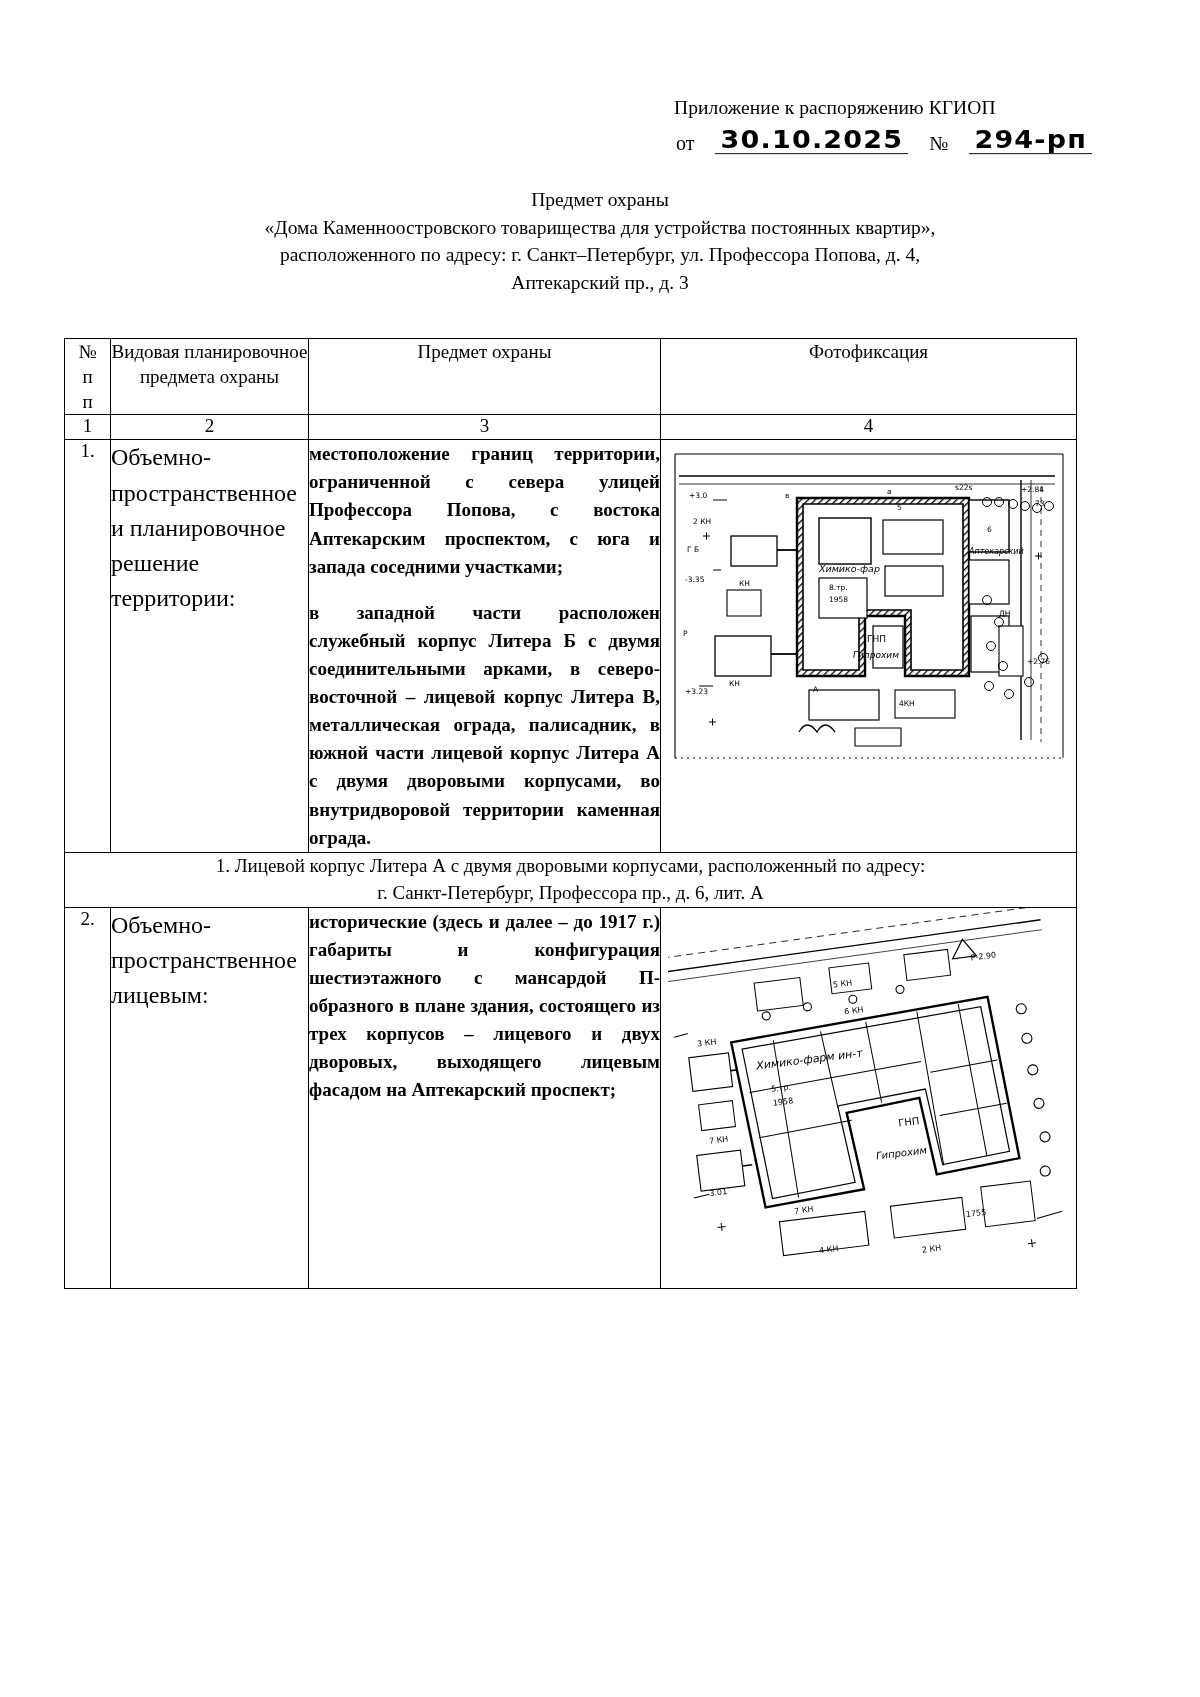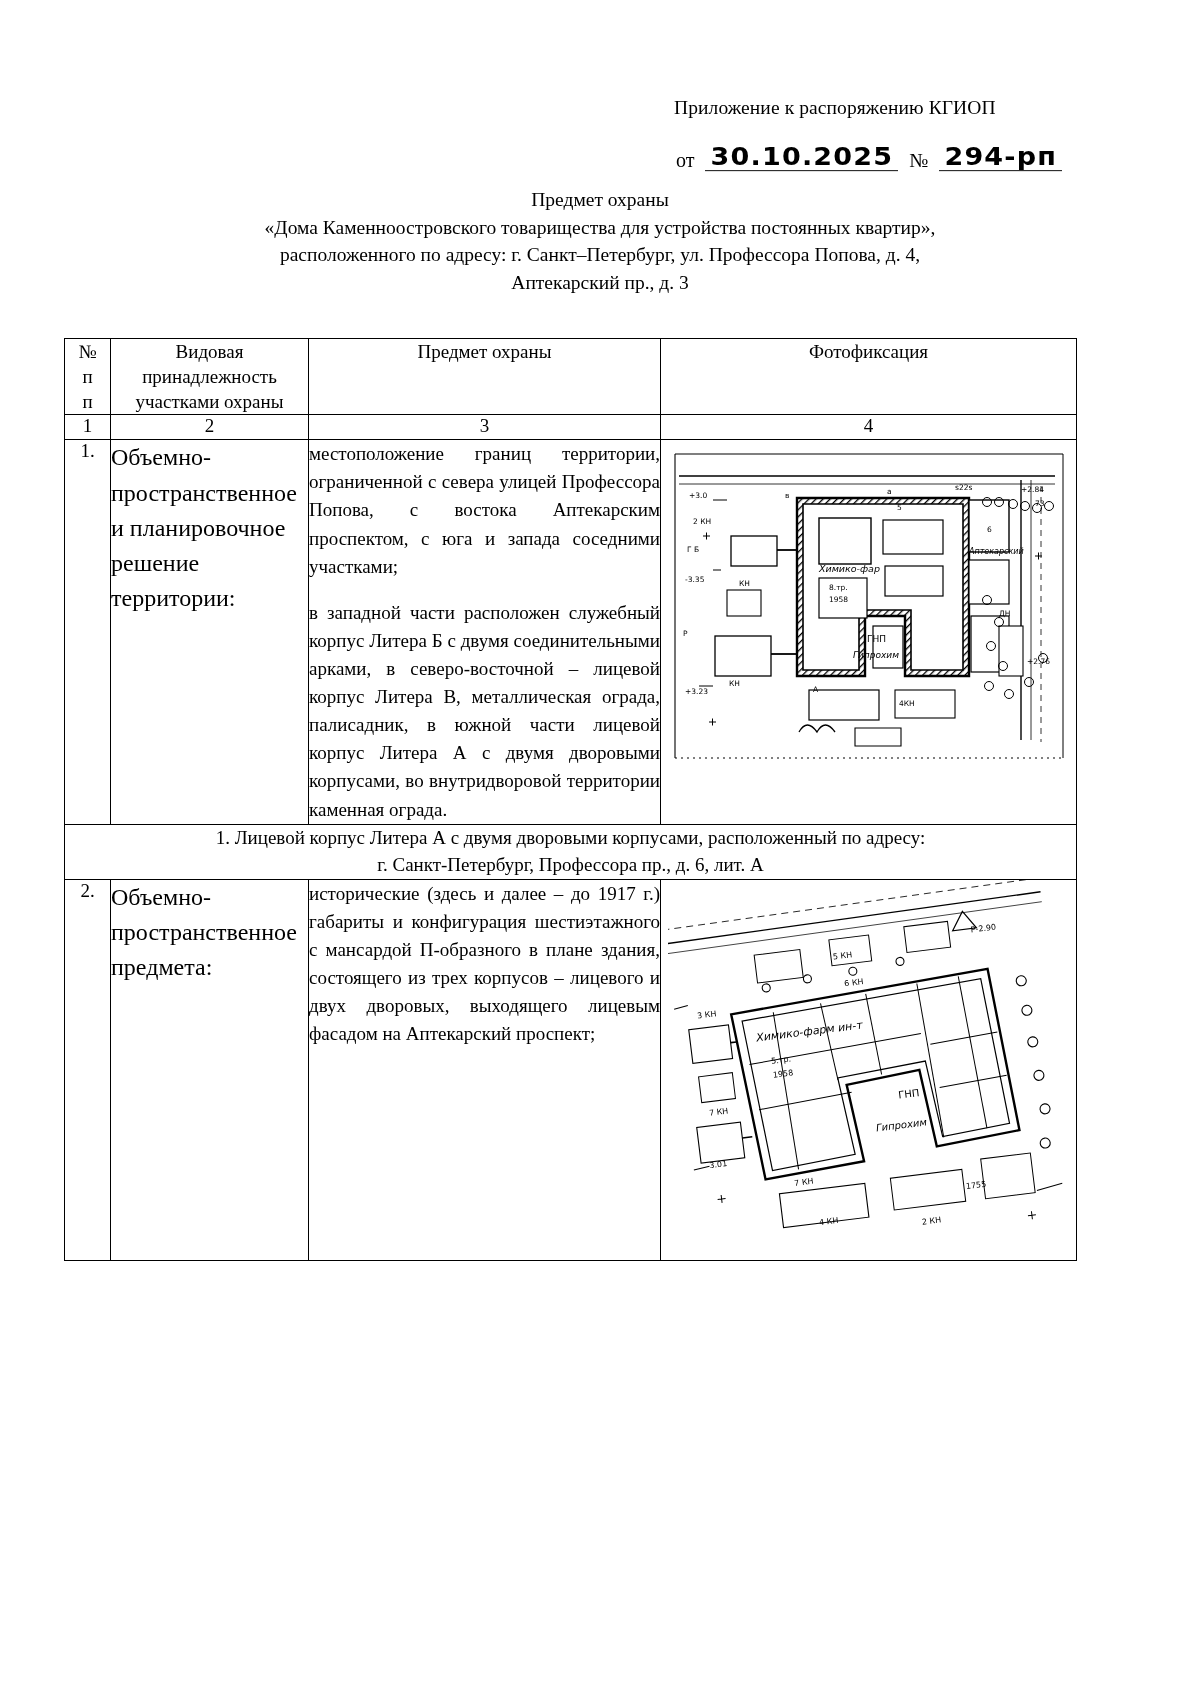--- a/index.html
+++ b/index.html
@@ -32,24 +32,24 @@
     width: 420px;
   }
   .doc-header .appendix-line {
     font-size: 19.5px;
     line-height: 1.25;
     white-space: nowrap;
     letter-spacing: 0.1px;
   }
   .doc-header .date-line {
     font-size: 19.5px;
-    margin-top: 23px;
+    margin-top: 6px;
     display: flex;
     align-items: flex-end;
-    gap: 9px;
+    gap: 19px;
     white-space: nowrap;
   }
   .handwritten {
     font-family: "DejaVu Sans", sans-serif;
     font-size: 27px;
     font-weight: 700;
     letter-spacing: 1.2px;
     border-bottom: 1.6px solid #000;
     padding: 0 5px 1px 5px;
     line-height: 1;
@@ -115,20 +115,21 @@
     line-height: 1.47;
     padding: 10px 8px 8px 8px;
   }
   .cell-subject {
     text-align: justify;
     text-align-last: left;
     font-size: 19px;
     line-height: 1.48;
     padding: 10px 10px 8px 10px;
     hyphens: none;
+    font-weight: bold;
   }
   .cell-subject p { margin: 0 0 18px 0; }
   .cell-subject p:last-child { margin-bottom: 0; }
   .cell-photo {
     padding: 6px 4px 6px 4px;
     text-align: center;
   }
   .merged-row td {
     text-align: center;
     font-size: 19px;
@@ -178,21 +179,21 @@
         <col class="c4">
     </colgroup>
     <tbody>
 
       <tr>
         <td class="th-cell">
           <div>№</div>
           <div>п</div>
           <div>п</div>
         </td>
-        <td class="th-cell">Видовая принадлежность участками охраны</td>
+        <td class="th-cell">Видовая планировочное предмета охраны</td>
         <td class="th-cell">Предмет охраны</td>
         <td class="th-cell">Фотофиксация</td>
       </tr>
 
       <tr class="numrow">
         <td>1</td>
         <td>2</td>
         <td>3</td>
         <td>4</td>
       </tr>
@@ -315,21 +316,21 @@
 
       <tr class="merged-row">
         <td colspan="4">
           <div>1. Лицевой корпус Литера А с двумя дворовыми корпусами, расположенный по адресу:</div>
           <div>г. Санкт-Петербург, Профессора пр., д. 6, лит. А</div>
         </td>
       </tr>
 
       <tr>
         <td class="cell-num">2.</td>
-        <td class="cell-kind">Объемно-пространственное предмета:</td>
+        <td class="cell-kind">Объемно-пространственное лицевым:</td>
         <td class="cell-subject">
           <p>исторические (здесь и далее – до 1917 г.) габариты и конфигурация шестиэтажного с мансардой П-образного в плане здания, состоящего из трех корпусов – лицевого и двух дворовых, выходящего лицевым фасадом на Аптекарский проспект;</p>
         </td>
         <td class="cell-photo">
 
           <svg class="plan plan-wrap-2" viewBox="0 0 400 380" width="402" height="380">
             <rect x="0" y="0" width="400" height="380" fill="#fff"></rect>
             <g stroke="#000" fill="none" stroke-width="1.1" transform="rotate(-7 200 190)">
 
               <path d="M10 40 L392 34" stroke-width="1.4"></path>

